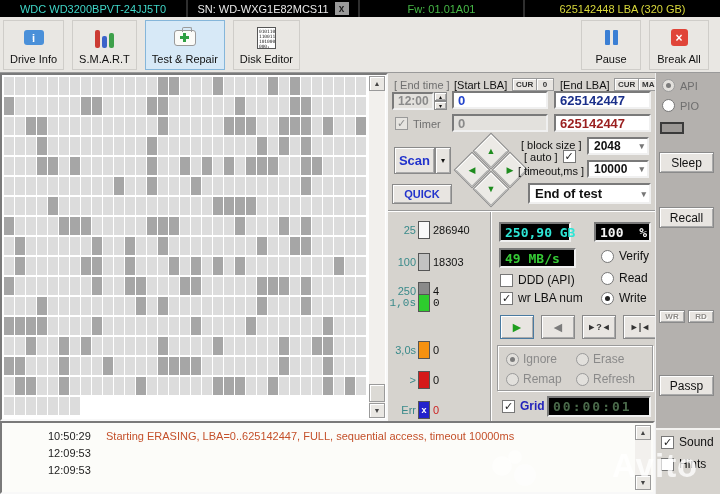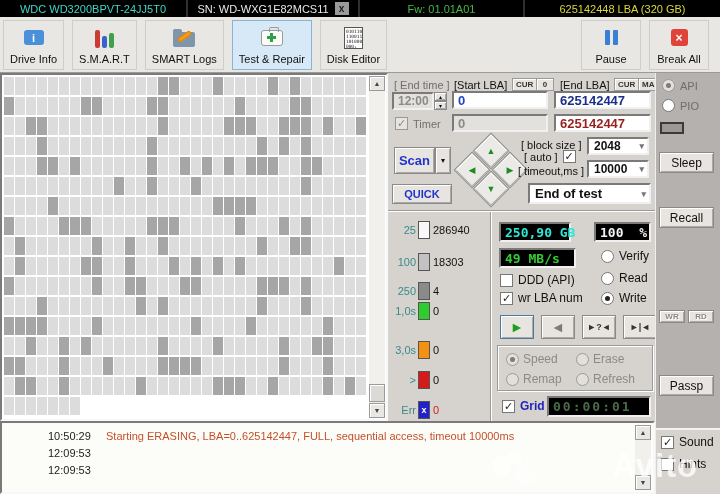--- a/index.html
+++ b/index.html
@@ -179,28 +179,20 @@
     <div class="tbtn">
       <span class="ticon">
           <span class="i-smart">
             <i class="b1"></i>
             <i class="b2"></i>
             <i class="b3"></i>
           </span>
         </span>
       <span class="lbl">S.M.A.R.T</span>
     </div>
-    <div class="tbtn">
-      <span class="ticon">
-          <span class="i-folder">
-            <span class="pencil"></span>
-          </span>
-        </span>
-      <span class="lbl">SMART Logs</span>
-    </div>
     <div class="tbtn active">
       <span class="ticon">
           <span class="i-case">
             <span class="i-cross"></span>
           </span>
         </span>
       <span class="lbl">Test &amp; Repair</span>
     </div>
     <div class="tbtn">
       <span class="ticon">
@@ -858,21 +850,21 @@
         <div class="legend-row" style="top: 179px;">
           <span class="llab">100</span>
           <span class="swatch" style="background: rgb(194, 194, 194);"></span>
           <span class="lcount" style="color: rgb(17, 17, 17);">18303</span>
         </div>
         <div class="legend-row" style="top: 208px;">
           <span class="llab">250</span>
           <span class="swatch" style="background: rgb(138, 138, 138);"></span>
           <span class="lcount" style="color: rgb(17, 17, 17);">4</span>
         </div>
-        <div class="legend-row" style="top: 228px;">
+        <div class="legend-row" style="top: 220px; font-family: Liberation Mono, monospace;">
           <span class="llab">1,0s</span>
           <span class="swatch" style="background: rgb(46, 204, 46);"></span>
           <span class="lcount" style="color: rgb(17, 17, 17);">0</span>
         </div>
         <div class="legend-row" style="top: 267px;">
           <span class="llab">3,0s</span>
           <span class="swatch" style="background: rgb(245, 145, 16);"></span>
           <span class="lcount" style="color: rgb(17, 17, 17);">0</span>
         </div>
         <div class="legend-row" style="top: 297px;">
@@ -923,21 +915,21 @@
           <span>►?◄</span>
         </div>
       <div class="btn3d tpbtn small">
           <span>►|◄</span>
         </div>
     </div>
 
     <div class="abs groupbox" style="left:109px; top:272px; width:156px; height:46px;">
       <div class="gb-row" style="left:8px; top:6px;">
         <span class="rb dis sel"></span>
-        <span style="font-size:12px;">Speed</span>
+        <span style="font-size:12px;">Ignore</span>
       </div>
       <div class="gb-row" style="left:78px; top:6px;">
         <span class="rb dis"></span>
         <span style="font-size:12px;">Erase</span>
       </div>
       <div class="gb-row" style="left:8px; top:26px;">
         <span class="rb dis"></span>
         <span style="font-size:12px;">Remap</span>
       </div>
       <div class="gb-row" style="left:78px; top:26px;">

